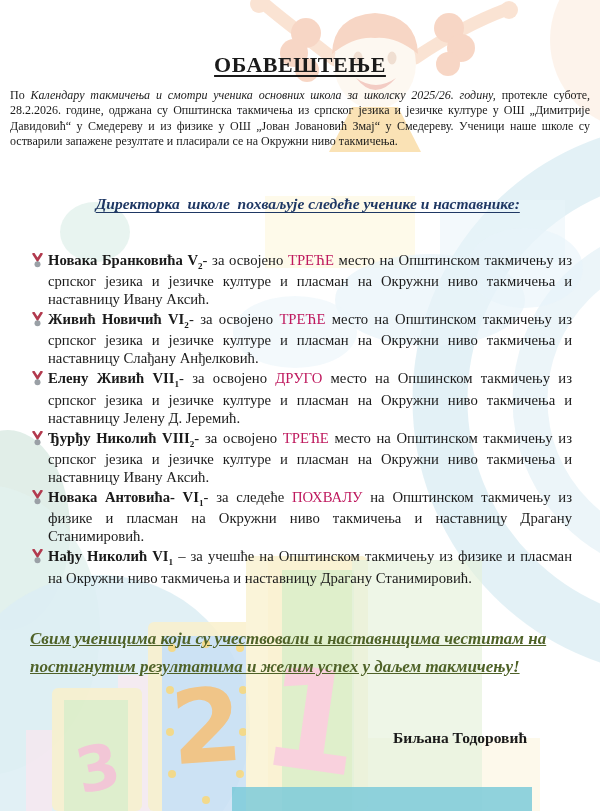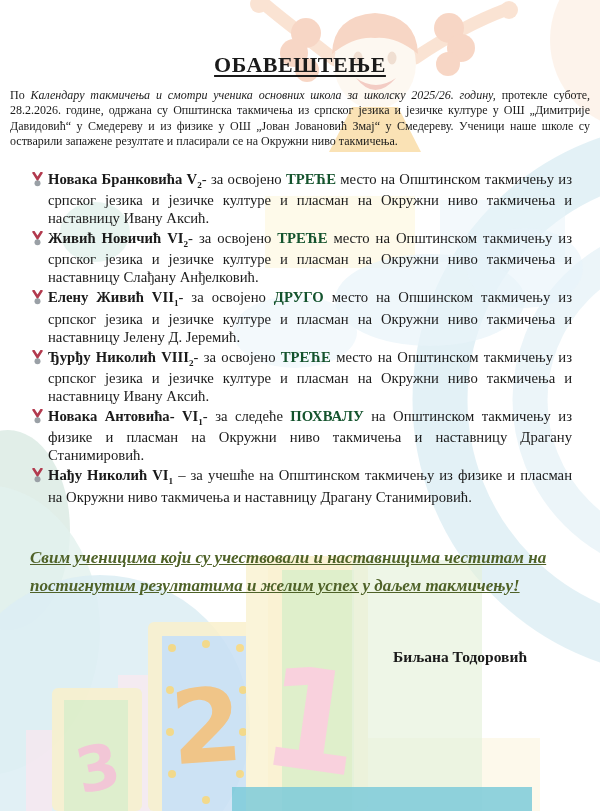--- a/index.html
+++ b/index.html
@@ -36,21 +36,21 @@
   }
   ul.students li{
     position:relative;text-align:justify;
     font-size:14.7px;line-height:1.23;margin-bottom:2px;
   }
   .bullet-ico{
     position:absolute;left:-16px;top:2px;width:11px;height:15px;display:block;
   }
   .stu-name{font-weight:bold;text-underline-offset:2px;}
   .stu-name sub{font-size:.62em;}
-  .award{font-weight:bold;color:#14532d;}
+  .award{font-weight:normal;color:#be185d;}
 
   .congrats{
     margin:38px 30px 0 30px;text-align:left;
     font-size:17px;font-weight:bold;font-style:italic;
     color:#4F6228;line-height:1.68;text-decoration:underline;
   }
 
   .signature{
     margin:40px 32px 0 auto;width:175px;text-align:left;
     font-size:15.5px;font-weight:bold;line-height:2.1;
@@ -135,20 +135,23 @@
 </div>
 
 <div class="content">
 
   <div class="title">
     <span>ОБАВЕШТЕЊЕ</span>
   </div>
 
   <p class="intro"><span>По </span><span class="it">Календару такмичења и смотри ученика основних школа за школску 2025/26. годину,</span><span> протекле суботе, 28.2.2026. године, одржана су Општинска такмичења из српског језика и језичке културе у ОШ „Димитрије Давидовић“ у Смедереву и из физике у ОШ „Јован Јовановић Змај“ у Смедереву. Ученици наше школе су остварили запажене резултате и пласирали се на Окружни ниво такмичења.</span></p>
 
+  <div class="subheading">
+    <span>Директорка  школе  похваљује следеће ученике и наставнике:</span>
+  </div>
 
   <ul class="students">
     <li>
       <svg class="bullet-ico" viewBox="0 0 11 15">
           <path d="M1,0 L5.5,7 L10,0" stroke="#b23a4e" stroke-width="2.6" fill="none"></path>
           <circle cx="5.5" cy="11.2" r="3" fill="#9aa0a6"></circle>
         </svg>
       <span class="stu-name"><span>Новака Бранковића V</span><sub>2</sub></span><span>- за освојено </span><span class="award">ТРЕЋЕ</span><span> место на Општинском такмичењу из српског језика и језичке културе и пласман на Окружни ниво такмичења и наставницу Ивану Аксић.</span>
     </li>
     <li>

